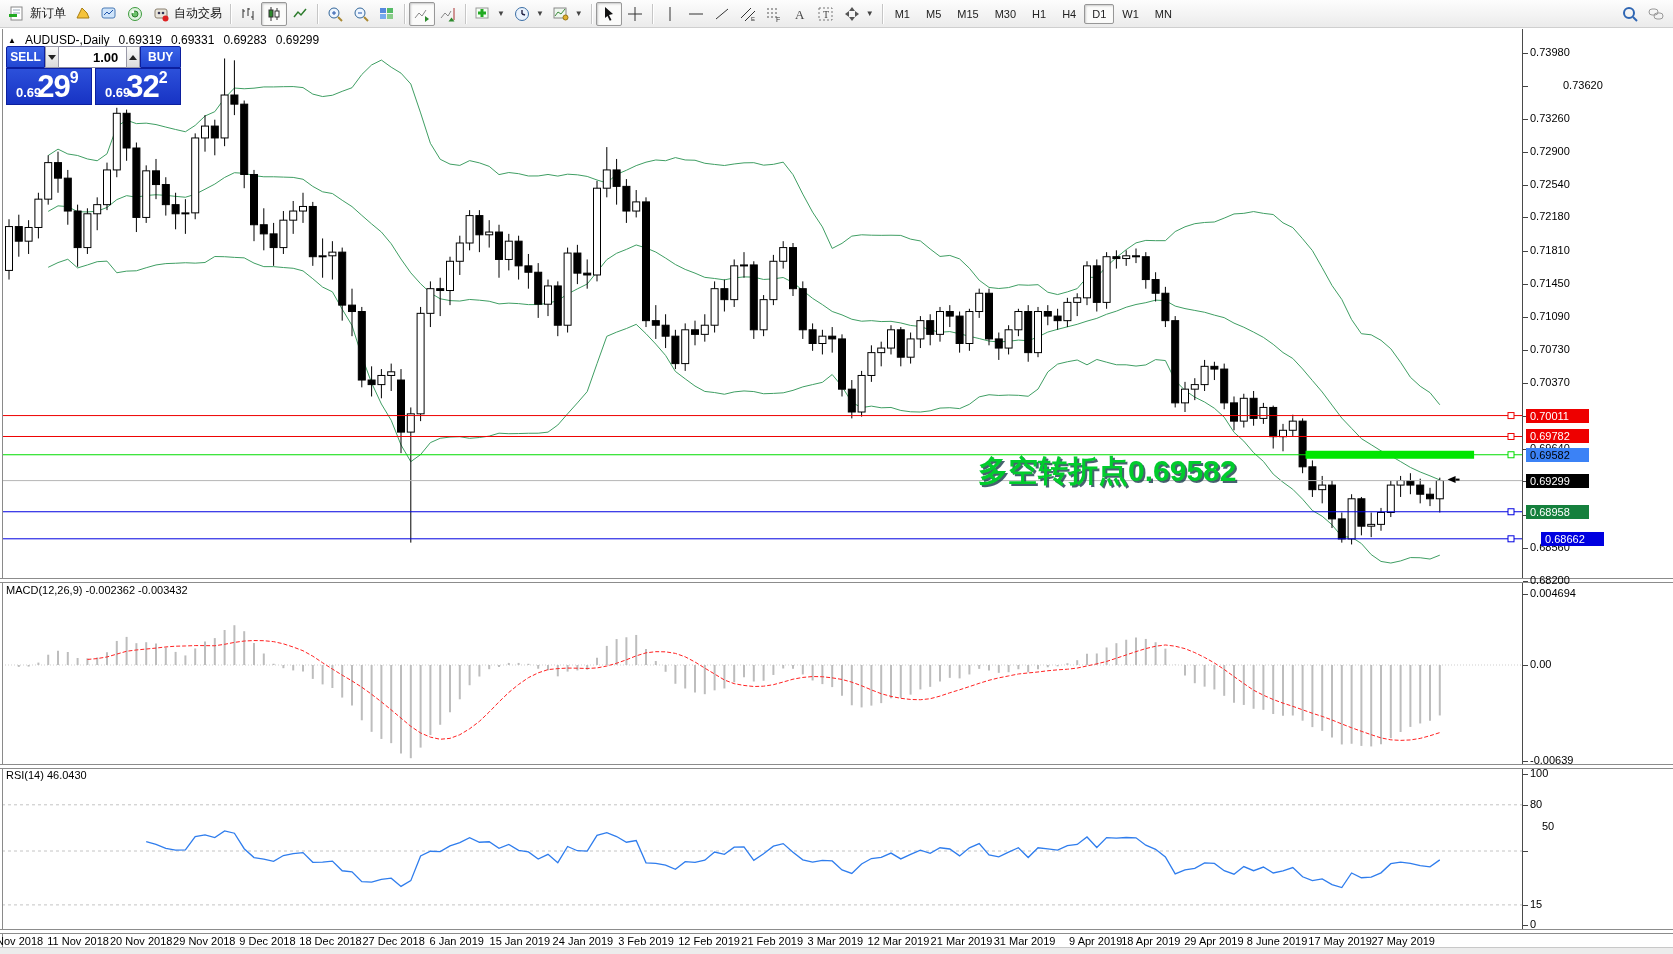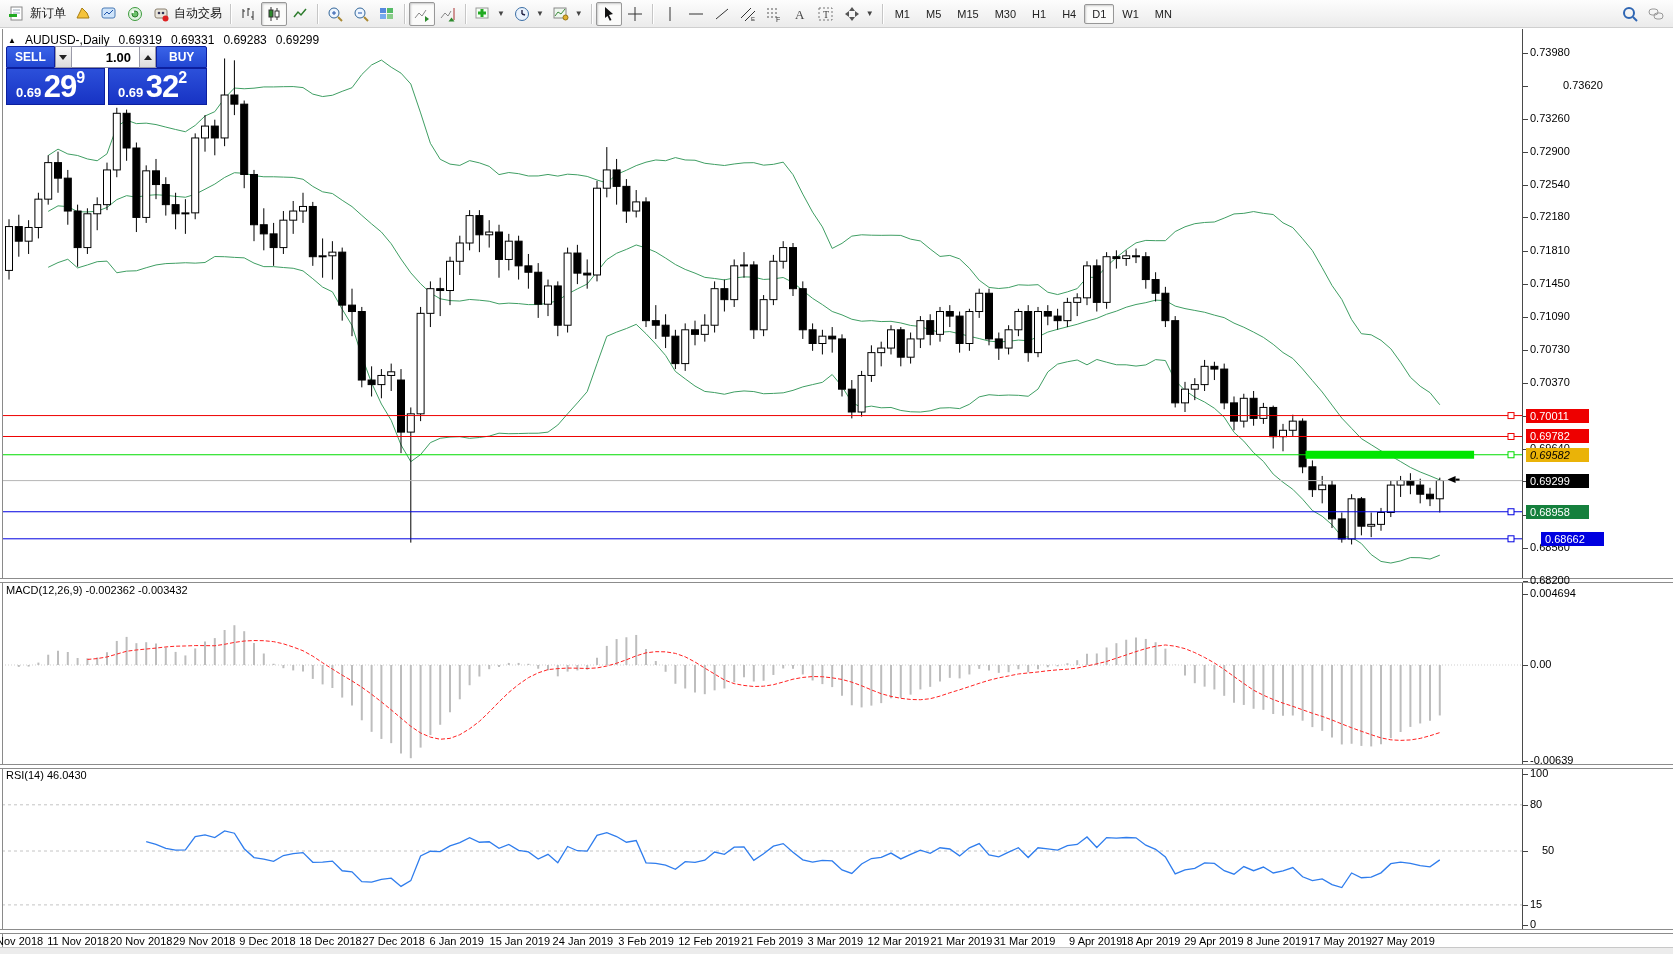--- a/index.html
+++ b/index.html
@@ -19,21 +19,21 @@
   .frame-left{position:absolute;left:2px;top:29px;width:1px;height:918px;background:#8a8a8a;z-index:2}
   .axis-line{position:absolute;left:1522px;top:29px;width:1px;height:903px;background:#4a4a4a;z-index:2}
   .divider{position:absolute;left:0;width:1673px;height:3px;background:#fff;border-top:1px solid #8c8c8c;border-bottom:1px solid #8c8c8c;box-sizing:content-box;z-index:4}
   .bottom-strip{position:absolute;left:0;top:947px;width:1673px;height:7px;background:#ececec;border-top:1px solid #c8c8c8;z-index:4}
   
   .symhdr{position:absolute;top:33px;left:8px;z-index:6;font-size:12px;color:#000;display:flex;gap:9px;align-items:center}
   .symhdr .tri{font-size:8px}
   .indlbl{position:absolute;left:6px;z-index:6;font-size:11px;color:#000}
   .annotation{position:absolute;left:978px;top:451px;z-index:6;font-size:30px;font-weight:bold;color:#00cc2c;text-shadow:2px 2px 0 rgba(25,60,75,.8);white-space:nowrap}
   
-  .panel{position:absolute;left:6px;top:46px;z-index:8;width:201px}
+  .panel{position:absolute;left:6px;top:46px;z-index:8;width:175px}
   .prow1{display:flex;height:22px}
   .pbtn{background:linear-gradient(#3a63e8,#2247d2);color:#fff;font-size:12px;font-weight:bold;border:1px solid #0c1f9e;display:flex;align-items:center;justify-content:center}
   .sellbtn{width:52px;border-radius:2px 0 0 0}
   .buybtn{width:54px;border-radius:0 2px 0 0}
   .stepbtn{width:17px;background:linear-gradient(#fafafa,#dcdcdc);border:1px solid #9a9aa8;display:flex;align-items:center;justify-content:center}
   .stepbtn .t{width:0;height:0;border-left:4px solid transparent;border-right:4px solid transparent}
   .t-dn{border-top:5px solid #222}
   .t-up{border-bottom:5px solid #222}
   .vol{width:59px;border:1px solid #8a8aa0;border-left:none;border-right:none;font-size:13px;font-weight:bold;text-align:right;padding:0 8px 0 0;font-family:"Liberation Sans",sans-serif}
   .prow2{display:flex;gap:3px;height:37px;margin-top:0px}
@@ -783,20 +783,21 @@
         <span class="sup">9</span>
       </div>
       <div class="pbox">
         <span class="pfx">0.69</span>
         <span class="big">32</span>
         <span class="sup">2</span>
       </div>
     </div>
   </div>
 
+  <div class="annotation">多空转折点0.69582</div>
 
   <div class="indlbl" style="top:584px">MACD(12,26,9) -0.002362 -0.003432</div>
   <div class="indlbl" style="top:769px">RSI(14) 46.0430</div>
 
   <div id="price-axis">
       <div class="tick" style="top: 46px;">0.73980</div>
       <div class="tickdash" style="top: 53px;"></div>
       <div class="tick" style="top: 78.886px; padding-left: 33px;">0.73620</div>
       <div class="tickdash" style="top: 85.886px;"></div>
       <div class="tick" style="top: 111.772px;">0.73260</div>
@@ -832,29 +833,29 @@
       <div class="tick" style="top: 587.276px;">0.004694</div>
       <div class="tickdash" style="top: 594.276px;"></div>
       <div class="tick" style="top: 658px;">0.00</div>
       <div class="tickdash" style="top: 665px;"></div>
       <div class="tick" style="top: 754.278px;">-0.00639</div>
       <div class="tickdash" style="top: 761.278px;"></div>
       <div class="tick" style="top: 767px;">100</div>
       <div class="tickdash" style="top: 774px;"></div>
       <div class="tick" style="top: 798px;">80</div>
       <div class="tickdash" style="top: 805px;"></div>
-      <div class="tick" style="top: 844px; padding-left: 12px;">50</div>
+      <div class="tick" style="top: 820px; padding-left: 12px;">50</div>
       <div class="tickdash" style="top: 851px;"></div>
       <div class="tick" style="top: 898px;">15</div>
       <div class="tickdash" style="top: 905px;"></div>
       <div class="tick" style="top: 918px;">0</div>
       <div class="tickdash" style="top: 925px;"></div>
       <div class="tag" style="top: 408.568px; background: rgb(238, 0, 0); color: rgb(255, 255, 255);">0.70011</div>
       <div class="tag" style="top: 429.487px; background: rgb(238, 0, 0); color: rgb(255, 255, 255);">0.69782</div>
-      <div class="tag" style="top: 447.757px; background: #eab308; color: rgb(0, 0, 0); font-style: italic;">0.69582</div>
+      <div class="tag" style="top: 447.757px; background: #3b82f6; color: rgb(0, 0, 0);">0.69582</div>
       <div class="tag" style="top: 473.609px; background: rgb(0, 0, 0); color: rgb(255, 255, 255);">0.69299</div>
       <div class="tag" style="top: 504.76px; background: #15803d; color: rgb(255, 255, 255);">0.68958</div>
       <div class="tag" style="top: 531.799px; background: rgb(0, 0, 224); color: rgb(255, 255, 255); margin-left: 15px;">0.68662</div>
     </div>
   <div id="date-axis">
       <div class="date" style="left: 15px;">1 Nov 2018</div>
       <div class="date" style="left: 78.1px;">11 Nov 2018</div>
       <div class="date" style="left: 141.2px;">20 Nov 2018</div>
       <div class="date" style="left: 204.3px;">29 Nov 2018</div>
       <div class="date" style="left: 267.4px;">9 Dec 2018</div>

